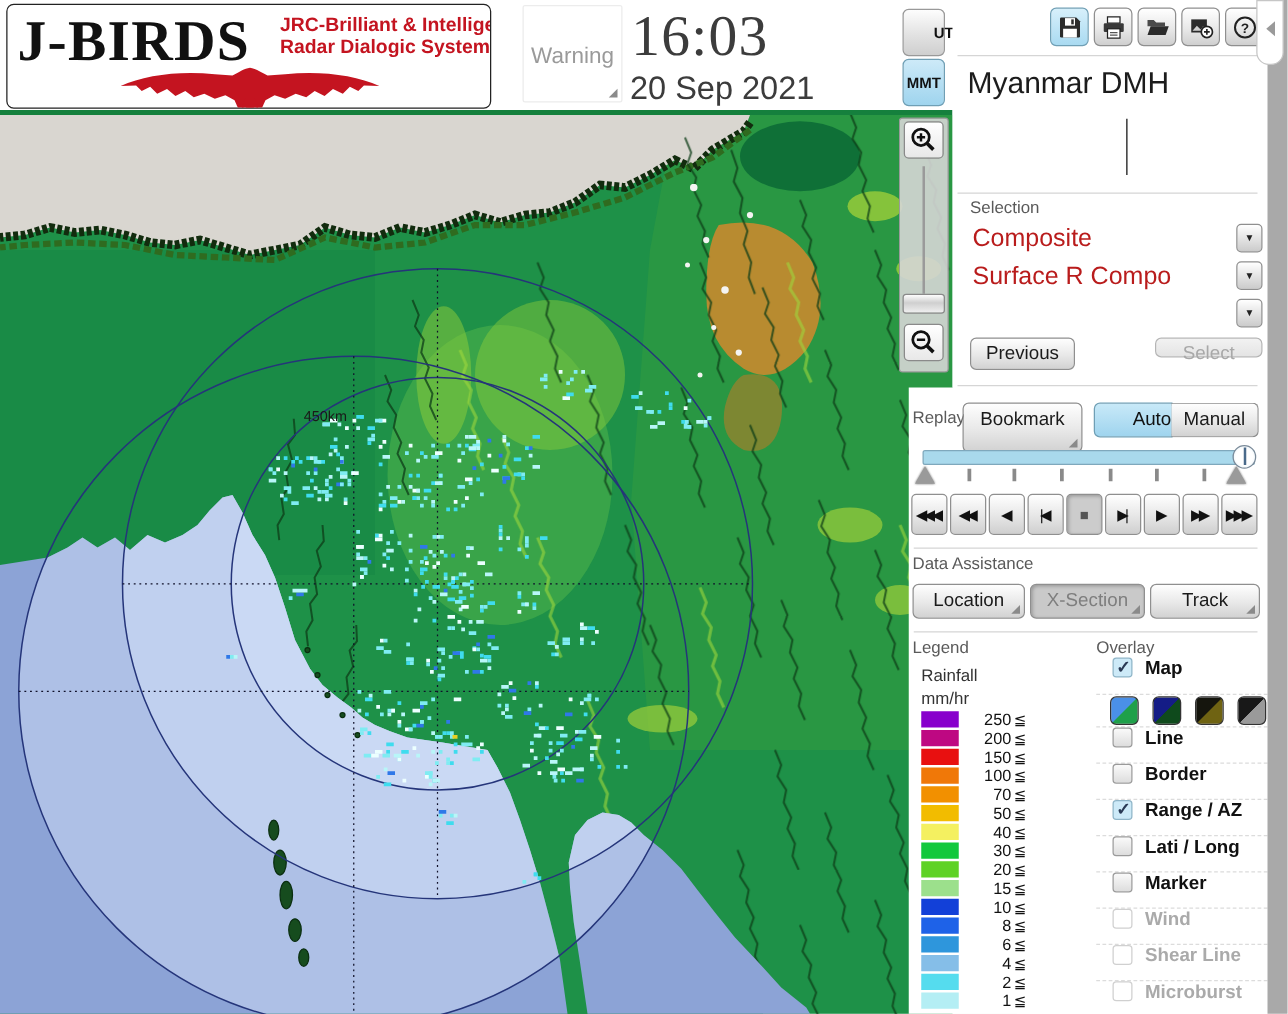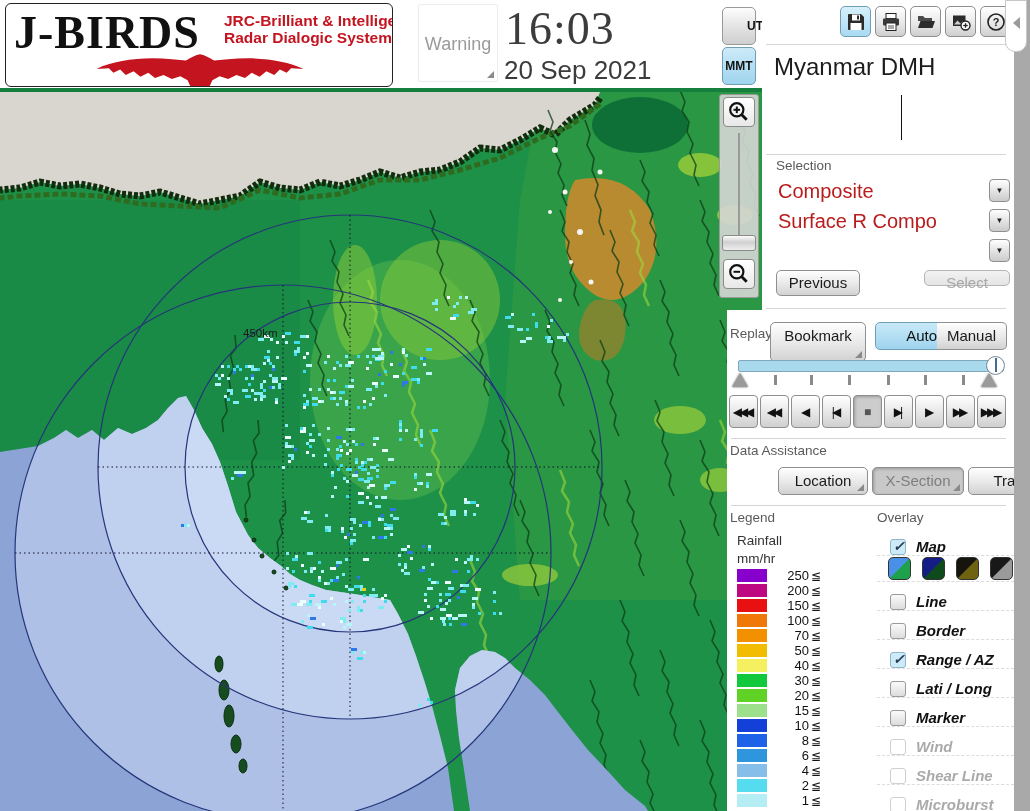--- a/index.html
+++ b/index.html
@@ -46,31 +46,31 @@
   #slider-track{position:absolute;left:11px;top:50px;width:266px;height:12px;background:#a9d9ec;border:1px solid #7fa8bc;border-radius:2px;}
   #slider-thumb{position:absolute;left:259px;top:46px;width:19px;height:19px;border:1.5px solid #7a8a99;border-radius:50%;background:radial-gradient(#fff 55%,#dcecf4);}
   #slider-thumb:after{content:"";position:absolute;left:8px;top:1px;width:1.5px;height:14px;background:#4a6a8a;}
   .range-tri{position:absolute;top:63px;width:0;height:0;border-left:8px solid transparent;border-right:8px solid transparent;border-bottom:14px solid #9a9a9a;filter:drop-shadow(0 0 1px #666);}
   #tri-left{left:5px;} #tri-right{left:254px;}
   .tick{position:absolute;top:65px;width:3px;height:10px;background:#8a8a8a;}
   #playback{position:absolute;left:2px;top:85px;display:flex;gap:2px;}
   .pb-btn{width:29px;height:33px;border:1px solid #8f8f8f;border-radius:4px;background:linear-gradient(#fff,#e6e6e6 55%,#cfcfcf);font-size:12px;color:#111;display:flex;align-items:center;justify-content:center;letter-spacing:-3px;padding-right:3px;white-space:nowrap;}
   .pb-btn.active{background:#cccccc;box-shadow:inset 1px 1px 3px rgba(0,0,0,.25);color:#555;}
   
-  #da-buttons .push-btn{height:28px;line-height:26px;margin-left:48px;}
+  #da-buttons .push-btn{height:28px;line-height:26px;}
   
   #legend-unit{position:absolute;left:10px;top:222px;font-size:13.5px;color:#333;line-height:18px;}
   #legend-rows{position:absolute;left:10px;top:258px;}
   .lg-row{height:15px;display:flex;align-items:center;}
   .lg-sw{width:30px;height:13px;}
   .lg-val{width:42px;text-align:right;font-size:13px;color:#111;}
   .lg-sym{font-size:12px;color:#111;margin-left:2px;}
   
   #overlay-rows{position:absolute;left:150px;top:216px;width:137px;}
-  .ov-row{height:29px;display:flex;align-items:flex-end;border-top:1px dashed #dcdcdc;font-style:italic;}
+  .ov-row{height:29px;display:flex;align-items:flex-start;border-top:1px dashed #dcdcdc;}
   .ov-row:first-child{border-top:none;}
   .ov-row .cb{width:16px;height:16px;margin-left:13px;border:1px solid #9a9a9a;border-radius:3px;background:linear-gradient(#fafafa,#ddd);position:relative;}
   .ov-row .cb.checked{background:#cdeaf8;border-color:#8fb5c8;}
   .ov-row .cb.checked:after{content:"✓";position:absolute;left:2px;top:-2px;font-size:14px;font-weight:bold;color:#2a3a55;}
   .ov-row.disabled .cb{border-color:#d0d0d0;background:#fff;}
   .ov-label{margin-left:10px;font-size:15px;font-weight:bold;color:#111;}
   .ov-row.disabled .ov-label{color:#aaa;}
   #map-styles{height:26px;display:flex;align-items:center;gap:11px;padding-left:11px;border-top:1px dashed #dcdcdc;}
   .ms-sw{width:23px;height:23px;border:1px solid #333;border-radius:5px;}
   

